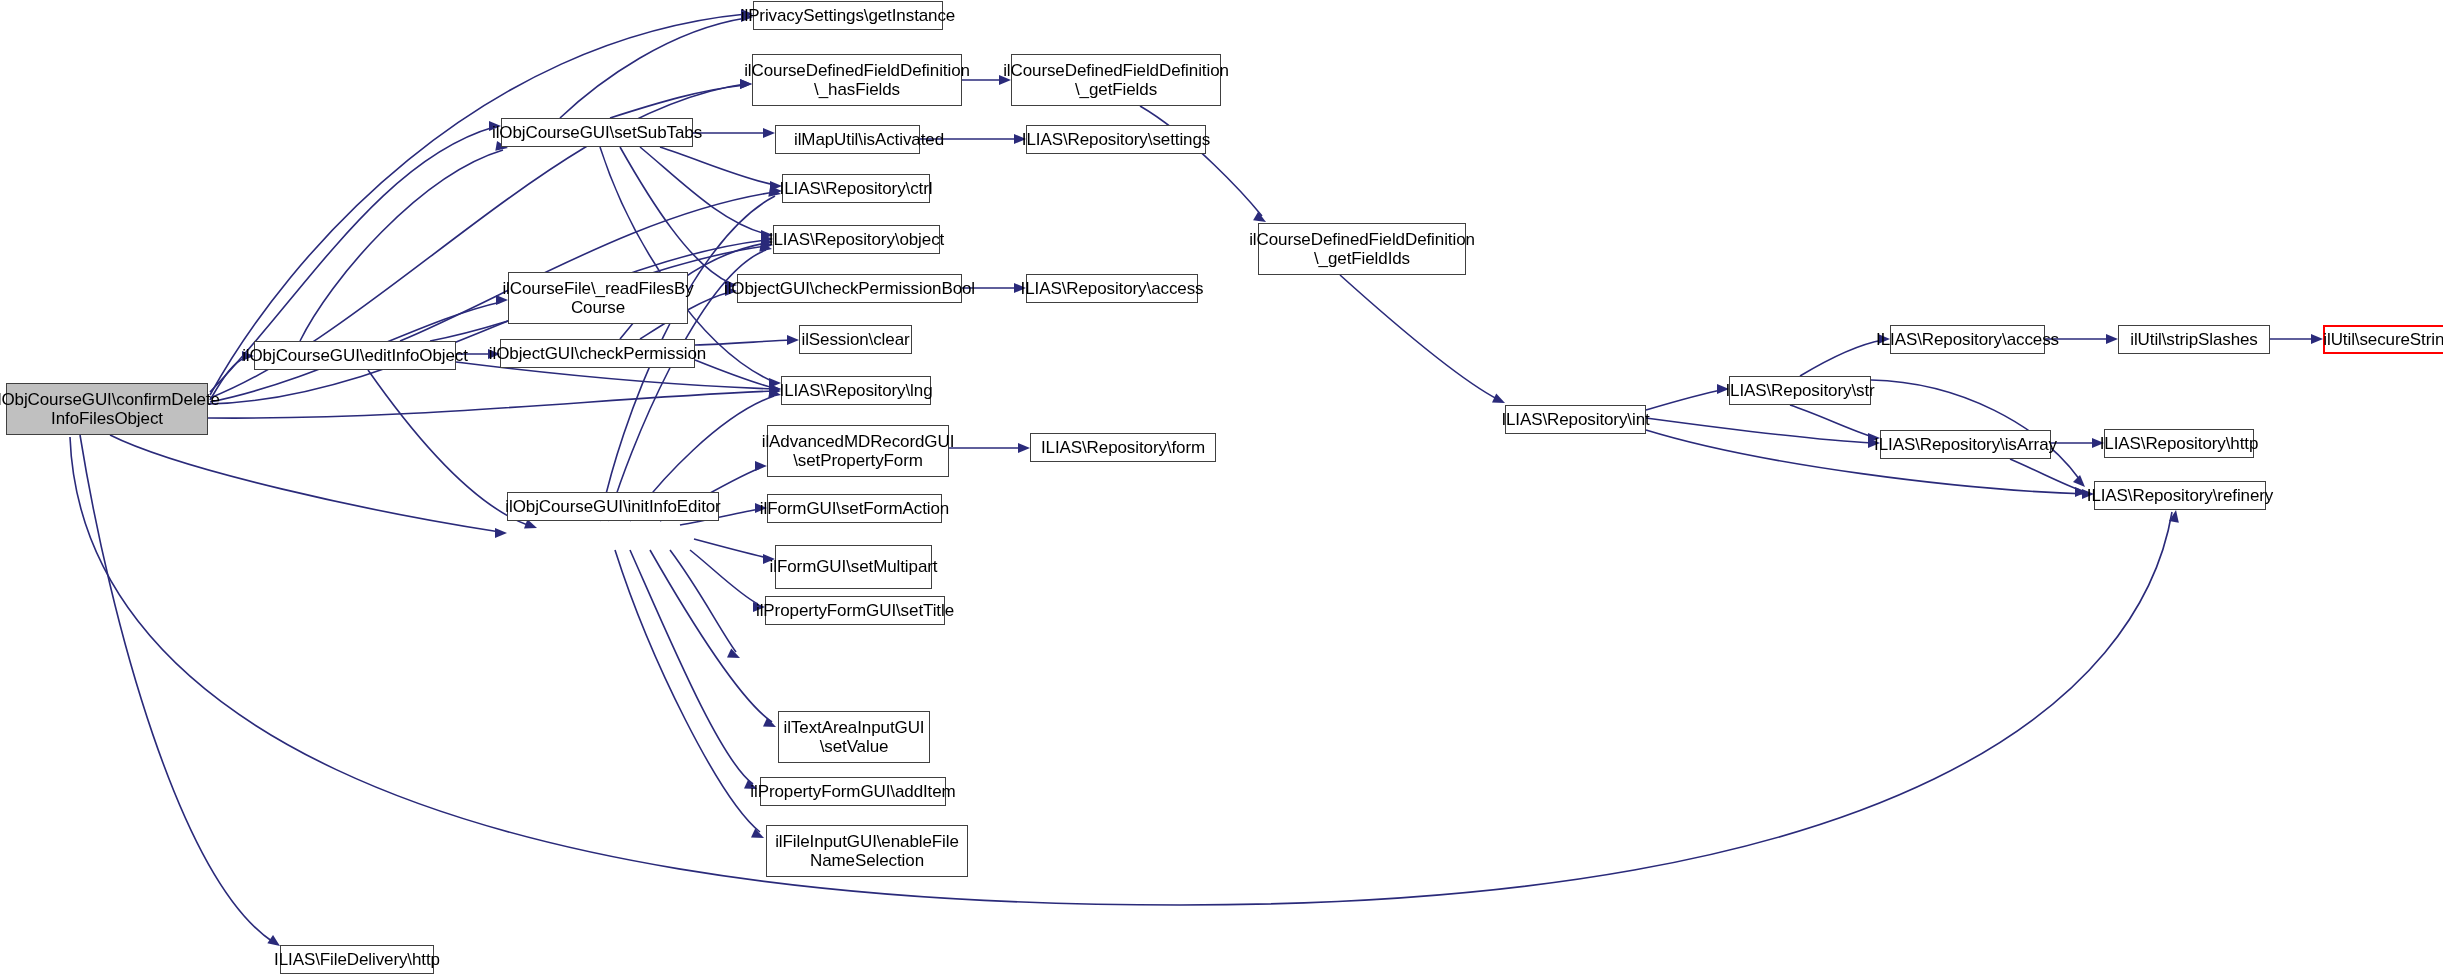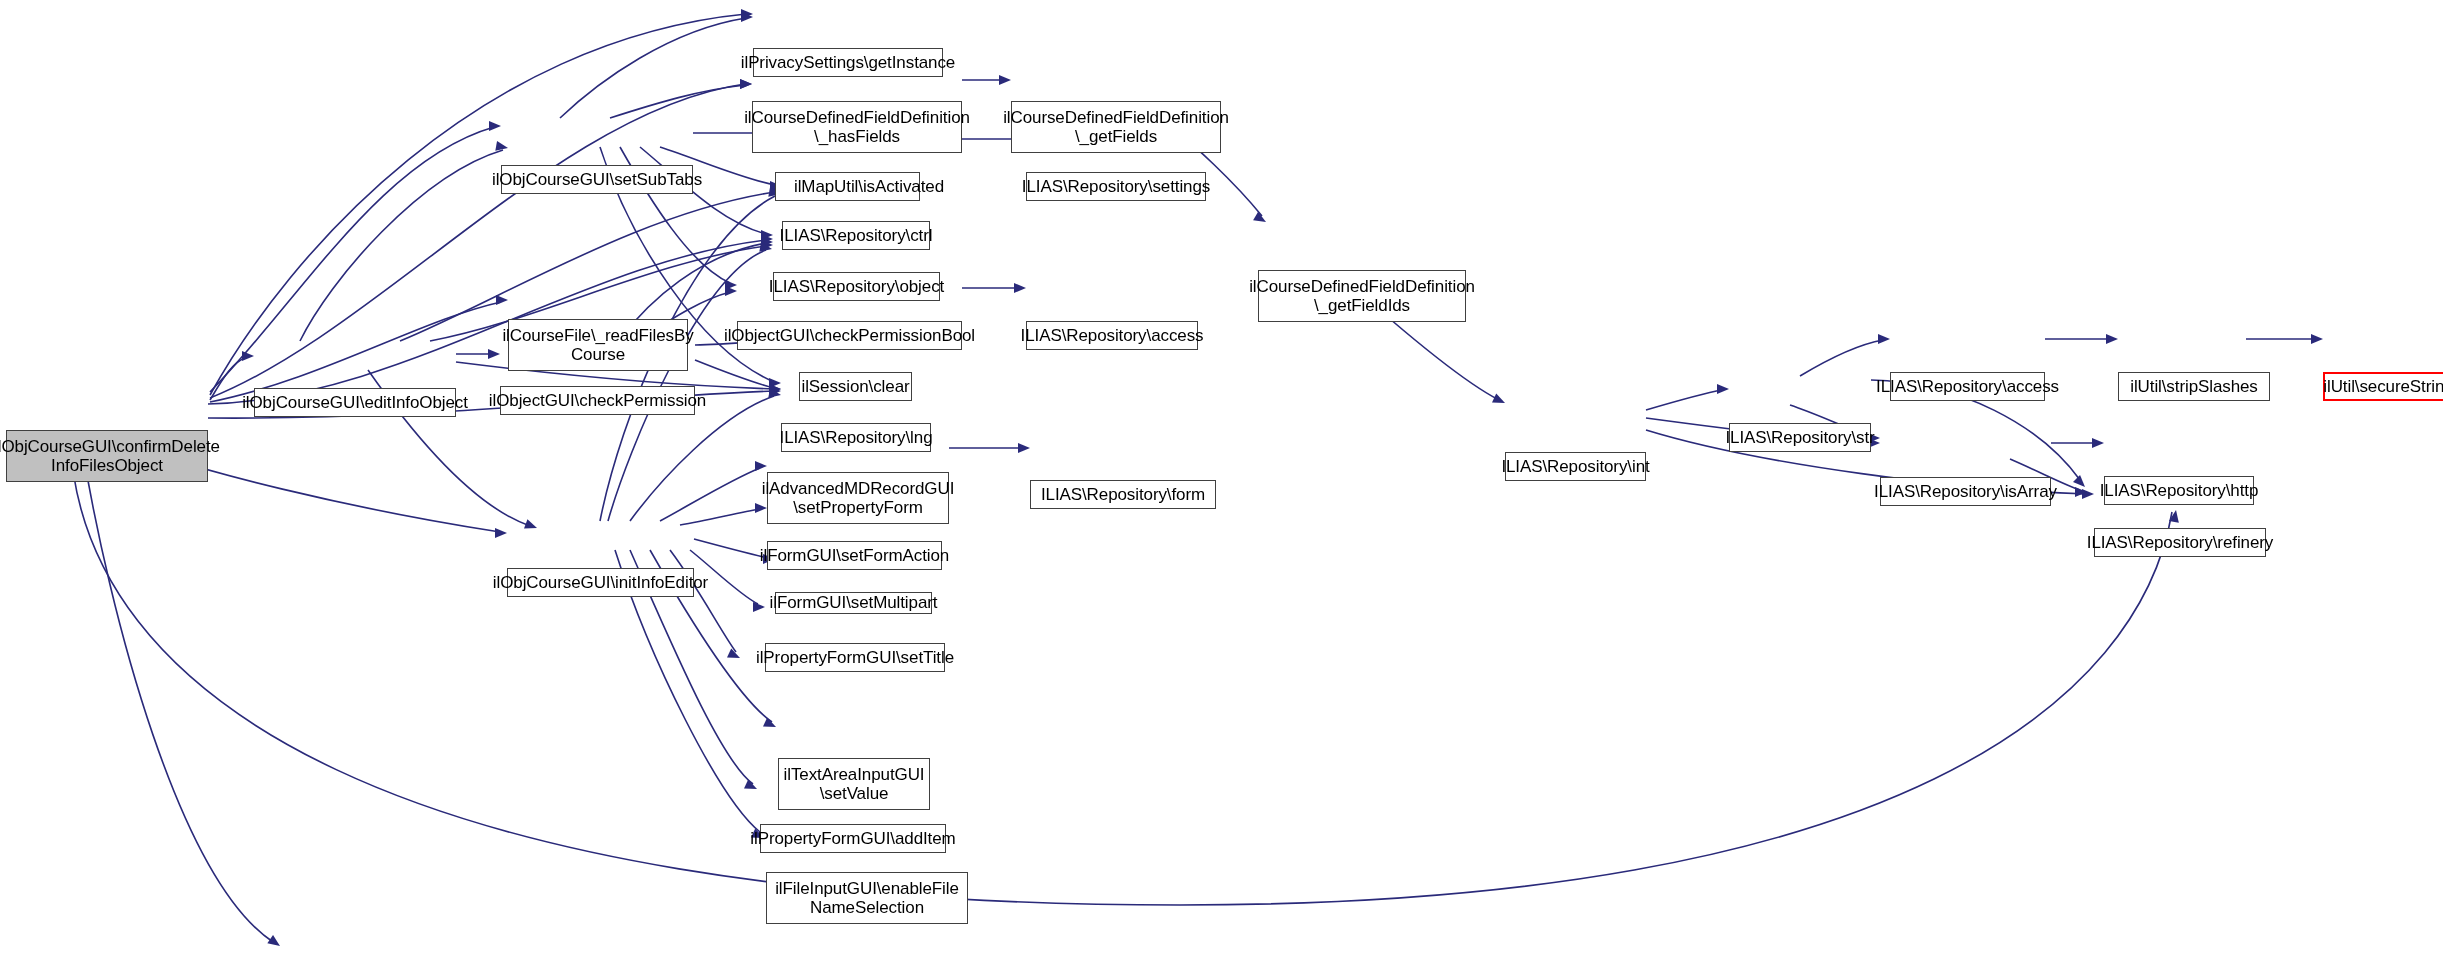--- a/index.html
+++ b/index.html
@@ -33,21 +33,20 @@
     text-align: center;
     border: 1.5px solid #404040;
     background: #ffffff;
     color: #000000;
     font-size: 17px;
     line-height: 1.12;
     letter-spacing: -0.1px;
     white-space: pre-line;
     padding: 0 5px;
     z-index: 5;
-    margin-top: 47px;
   }
   .node.root {
     background: #c0c0c0;
     border-color: #404040;
   }
   .node.highlight {
     border: 2px solid #ff0000;
   }
 </style>
 </head>
@@ -160,21 +159,21 @@
       <path d="M 2246 339 L 2316 339" fill="none" stroke="#2a2a7a" stroke-width="1.6"></path>
       <polygon points="0,0 -12,-5 -12,5" fill="#2a2a7a" transform="translate(2323,339) rotate(0)"></polygon>
       <path d="M 2051 443 L 2097 443" fill="none" stroke="#2a2a7a" stroke-width="1.6"></path>
       <polygon points="0,0 -12,-5 -12,5" fill="#2a2a7a" transform="translate(2104,443) rotate(0)"></polygon>
       <path d="M 2010 459 C 2040 472 2065 485 2080 490" fill="none" stroke="#2a2a7a" stroke-width="1.6"></path>
       <polygon points="0,0 -12,-5 -12,5" fill="#2a2a7a" transform="translate(2087,492) rotate(0)"></polygon>
     </svg>
 <div class="node root" style="left: 6px; top: 383px; width: 202px; height: 52px;">ilObjCourseGUI\confirmDelete
 InfoFilesObject</div>
     <div class="node" style="left: 254px; top: 341px; width: 202px; height: 29px;">ilObjCourseGUI\editInfoObject</div>
-    <div class="node" style="left: 507px; top: 521px; width: 187px; height: 29px;">ilObjCourseGUI\initInfoEditor</div>
+    <div class="node" style="left: 507px; top: 492px; width: 212px; height: 29px;">ilObjCourseGUI\initInfoEditor</div>
     <div class="node" style="left: 501px; top: 118px; width: 192px; height: 29px;">ilObjCourseGUI\setSubTabs</div>
     <div class="node" style="left: 753px; top: 1px; width: 190px; height: 29px;">ilPrivacySettings\getInstance</div>
     <div class="node" style="left: 752px; top: 54px; width: 210px; height: 52px;">ilCourseDefinedFieldDefinition
 \_hasFields</div>
     <div class="node" style="left: 1011px; top: 54px; width: 210px; height: 52px;">ilCourseDefinedFieldDefinition
 \_getFields</div>
     <div class="node" style="left: 775px; top: 125px; width: 145px; height: 29px; padding-left: 48px;">ilMapUtil\isActivated</div>
     <div class="node" style="left: 1026px; top: 125px; width: 180px; height: 29px;">ILIAS\Repository\settings</div>
     <div class="node" style="left: 782px; top: 174px; width: 148px; height: 29px;">ILIAS\Repository\ctrl</div>
     <div class="node" style="left: 773px; top: 225px; width: 167px; height: 29px;">ILIAS\Repository\object</div>
@@ -184,21 +183,21 @@
 Course</div>
     <div class="node" style="left: 500px; top: 339px; width: 195px; height: 29px;">ilObjectGUI\checkPermission</div>
     <div class="node" style="left: 799px; top: 325px; width: 113px; height: 29px;">ilSession\clear</div>
     <div class="node" style="left: 781px; top: 376px; width: 150px; height: 29px; text-align: center;">ILIAS\Repository\lng</div>
     <div class="node" style="left: 1258px; top: 223px; width: 208px; height: 52px;">ilCourseDefinedFieldDefinition
 \_getFieldIds</div>
     <div class="node" style="left: 767px; top: 425px; width: 182px; height: 52px;">ilAdvancedMDRecordGUI
 \setPropertyForm</div>
     <div class="node" style="left: 1030px; top: 433px; width: 186px; height: 29px;">ILIAS\Repository\form</div>
     <div class="node" style="left: 767px; top: 494px; width: 175px; height: 29px;">ilFormGUI\setFormAction</div>
-    <div class="node" style="left: 775px; top: 545px; width: 157px; height: 22px;">ilFormGUI\setMultipart</div>
+    <div class="node" style="left: 775px; top: 545px; width: 157px; height: 44px;">ilFormGUI\setMultipart</div>
     <div class="node" style="left: 765px; top: 596px; width: 180px; height: 29px;">ilPropertyFormGUI\setTitle</div>
     <div class="node" style="left: 778px; top: 711px; width: 152px; height: 52px;">ilTextAreaInputGUI
 \setValue</div>
     <div class="node" style="left: 760px; top: 777px; width: 186px; height: 29px;">ilPropertyFormGUI\addItem</div>
     <div class="node" style="left: 766px; top: 825px; width: 202px; height: 52px;">ilFileInputGUI\enableFile
 NameSelection</div>
     <div class="node" style="left: 1505px; top: 405px; width: 141px; height: 29px;">ILIAS\Repository\int</div>
     <div class="node" style="left: 1729px; top: 376px; width: 142px; height: 29px;">ILIAS\Repository\str</div>
     <div class="node" style="left: 1890px; top: 325px; width: 155px; height: 29px;">ILIAS\Repository\access</div>
     <div class="node" style="left: 2118px; top: 325px; width: 152px; height: 29px;">ilUtil\stripSlashes</div>

